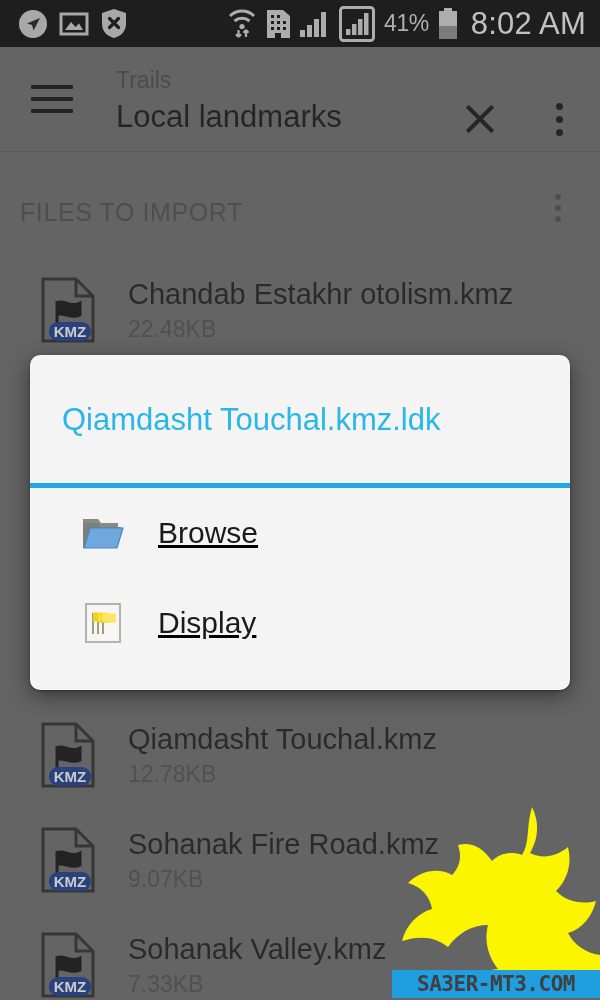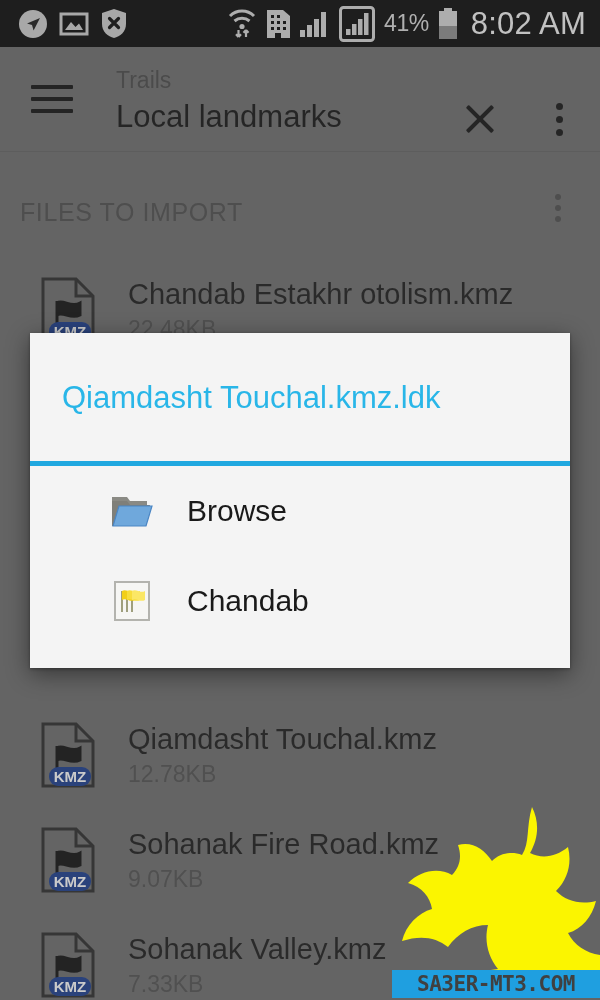--- a/index.html
+++ b/index.html
@@ -133,44 +133,45 @@
   
   #scrim {
     position: absolute; top: 0; left: 0;
     width: 600px; height: 1000px;
     background: rgba(80,80,80,0.30);
     pointer-events: none;
   }
 
   
   #dialog {
-    position: absolute; left: 30px; top: 333px;
+    position: absolute; left: 30px; top: 355px;
     width: 540px; height: 335px;
     background: #f4f4f4;
     box-shadow: 0 6px 22px rgba(0,0,0,0.45), 0 1px 3px rgba(0,0,0,0.3);
+    border-radius: 10px;
   }
   #dialog-title {
     position: absolute; left: 0; top: 0;
     width: 540px; height: 130px;
     display: flex; align-items: center;
     padding-left: 32px; padding-right: 20px;
     font-size: 31px; color: #29b6e8;
     white-space: nowrap; overflow: hidden;
   }
   #dialog-divider {
     position: absolute; left: 0; top: 128px;
     width: 540px; height: 5px; background: #20a8e0;
   }
   #dialog-options {
     position: absolute; left: 0; top: 133px;
     width: 540px;
   }
   .opt {
     display: flex; align-items: center;
-    height: 90px; padding-left: 79px;
+    height: 90px; padding-left: 50px; text-decoration: underline;
   }
   .opt-icon {
     width: 46px; height: 46px;
     margin-right: 32px; flex: 0 0 auto;
     position: relative;
   }
   .opt-label {
     font-size: 30px; color: #1a1a1a;
   }
 
@@ -393,21 +394,21 @@
             <g stroke="#8a8a60" stroke-width="1.6">
               <path d="M13 34 L13 13"></path>
                 <path d="M18 34 L18 13"></path>
                 <path d="M23 34 L23 13"></path>
             </g>
             <path d="M13 13 C17 10 21 16 26 13 V22 C21 25 17 19 13 22 Z" fill="#f2cf18"></path>
             <path d="M18 13 C22 10 26 16 31 13 V22 C26 25 22 19 18 22 Z" fill="#f7dd3c"></path>
             <path d="M23 13 C27 10 31 16 36 13 V22 C31 25 27 19 23 22 Z" fill="#fbe765"></path>
           </svg>
         </div>
-        <div class="opt-label">Chandab</div>
+        <div class="opt-label">Display</div>
       </div>
 
     </div>
   </div>
 
   <div id="watermark">
     <svg width="220" height="195" viewBox="0 0 220 195" style="position:absolute;left:0;top:0">
       <path fill="#fbf500" d="M152 2 C146 22 150 38 142 50 C132 46 120 48 112 56 C104 44 92 36 78 40 C82 52 80 62 72 70
         C58 62 40 66 28 78 C42 82 50 92 52 104 C38 108 26 120 22 136 C40 130 56 132 68 142
         C78 128 92 120 108 120 C104 136 108 152 118 164 C98 166 80 176 68 192 L220 192 L220 150

